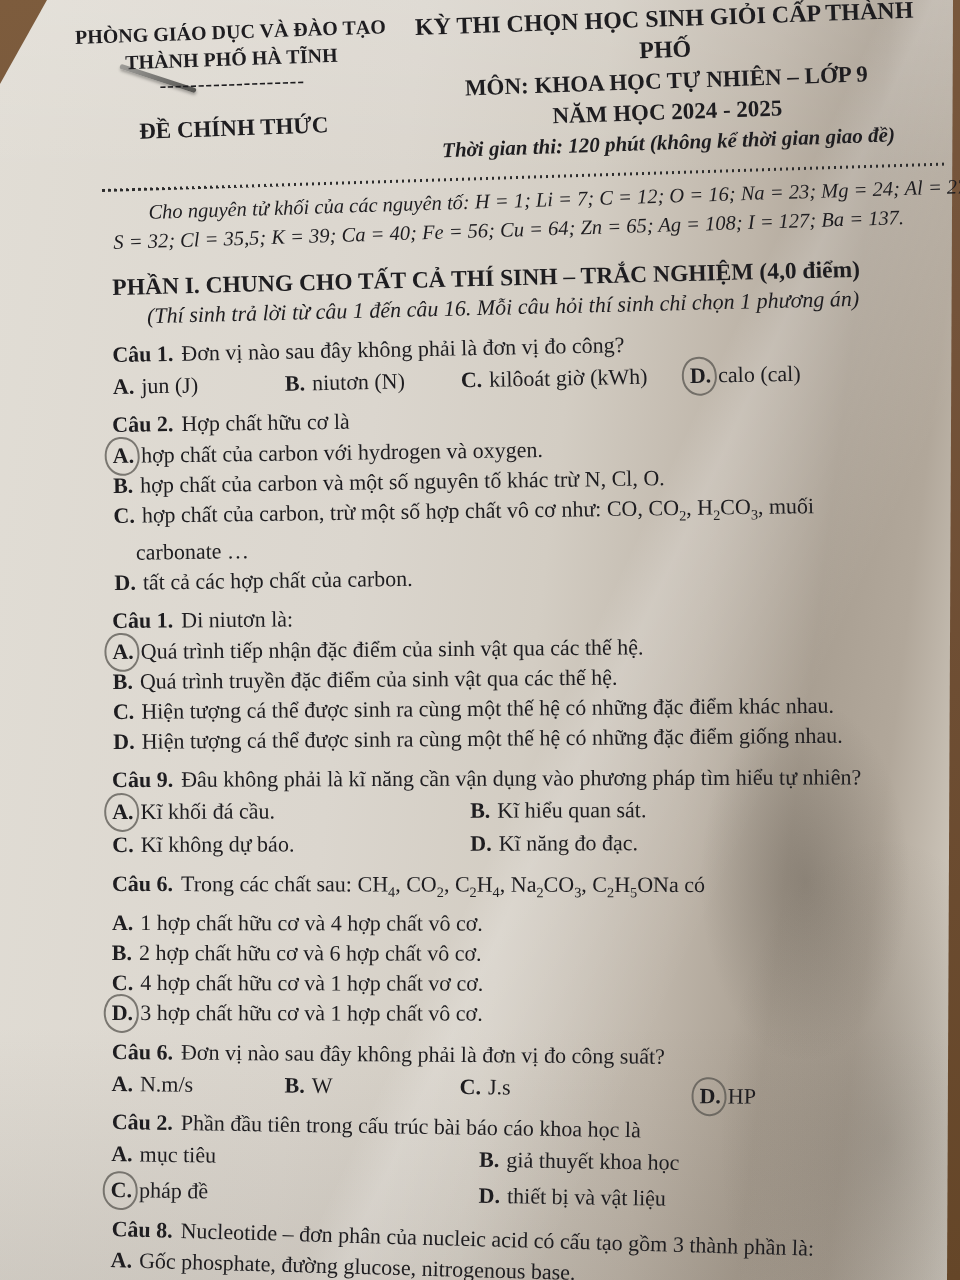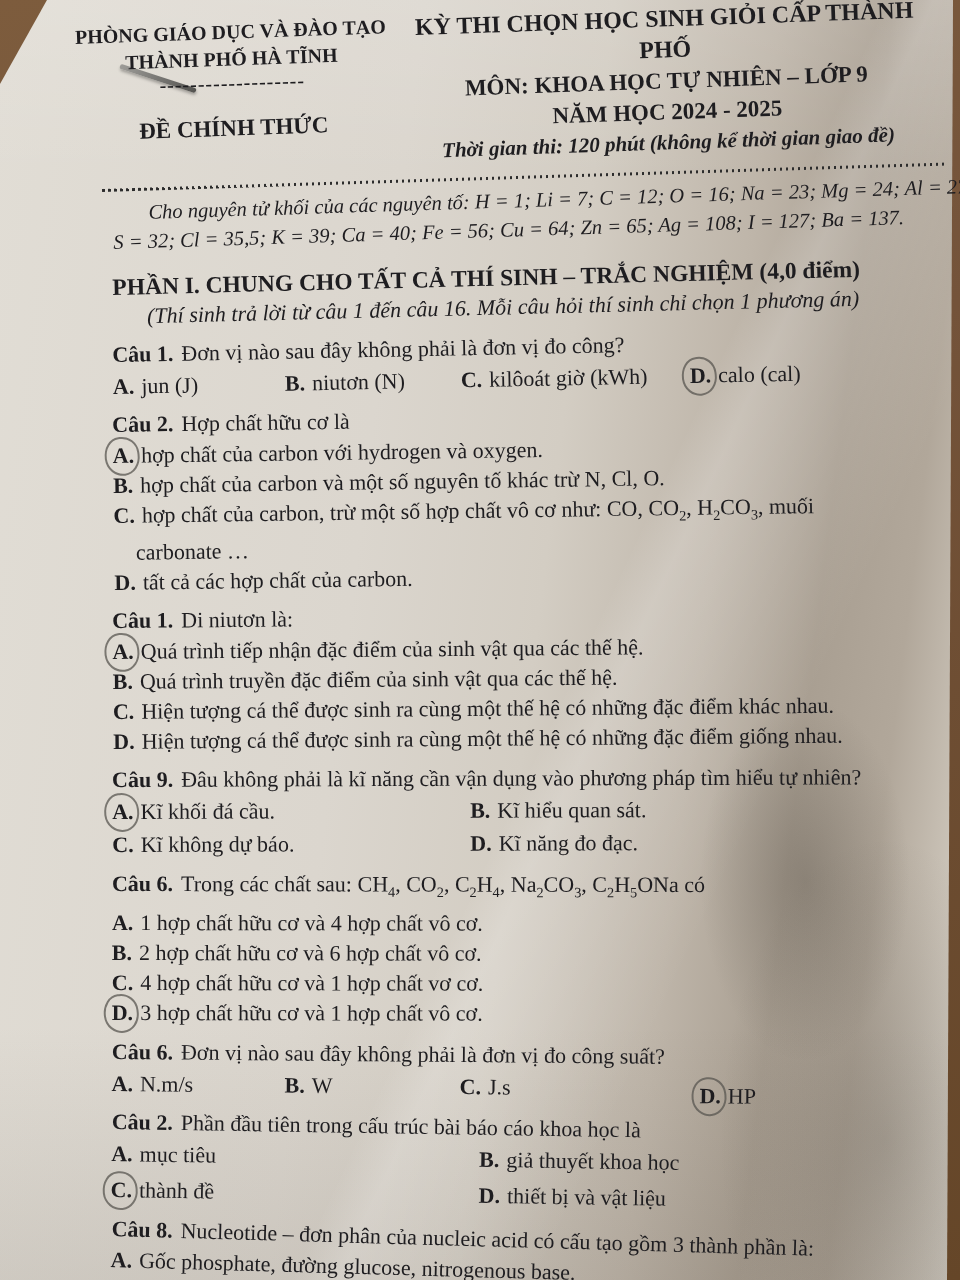--- a/index.html
+++ b/index.html
@@ -168,21 +168,21 @@
       <span class="opt"><b class="letter">C.</b><span>J.s</span></span>
       <span class="opt"><b class="letter circled">D.</b><span>HP</span></span>
     </div>
   </section>
 
   <section class="q blk" style="transform:rotate(0.9deg)">
     <p class="stem"><b class="qlabel">Câu 2.</b><span>Phần đầu tiên trong cấu trúc bài báo cáo khoa học là</span></p>
     <div class="opts grid2 q7g">
       <span class="opt"><b class="letter">A.</b><span>mục tiêu</span></span>
       <span class="opt"><b class="letter">B.</b><span>giả thuyết khoa học</span></span>
-      <span class="opt"><b class="letter circled">C.</b><span>thành đề</span></span>
+      <span class="opt"><b class="letter circled">C.</b><span>pháp đề</span></span>
       <span class="opt"><b class="letter">D.</b><span>thiết bị và vật liệu</span></span>
     </div>
   </section>
 
   <section class="q blk" style="transform:rotate(1.6deg)">
     <p class="stem"><b class="qlabel">Câu 8.</b><span>Nucleotide – đơn phân của nucleic acid có cấu tạo gồm 3 thành phần là:</span></p>
     <div class="opts">
       <span class="opt"><b class="letter">A.</b><span>Gốc phosphate, đường glucose, nitrogenous base.</span></span>
       <span class="opt"><b class="letter">B.</b><span>Gốc phosphate, đường ribose, nitrogenous base.</span></span>
 

